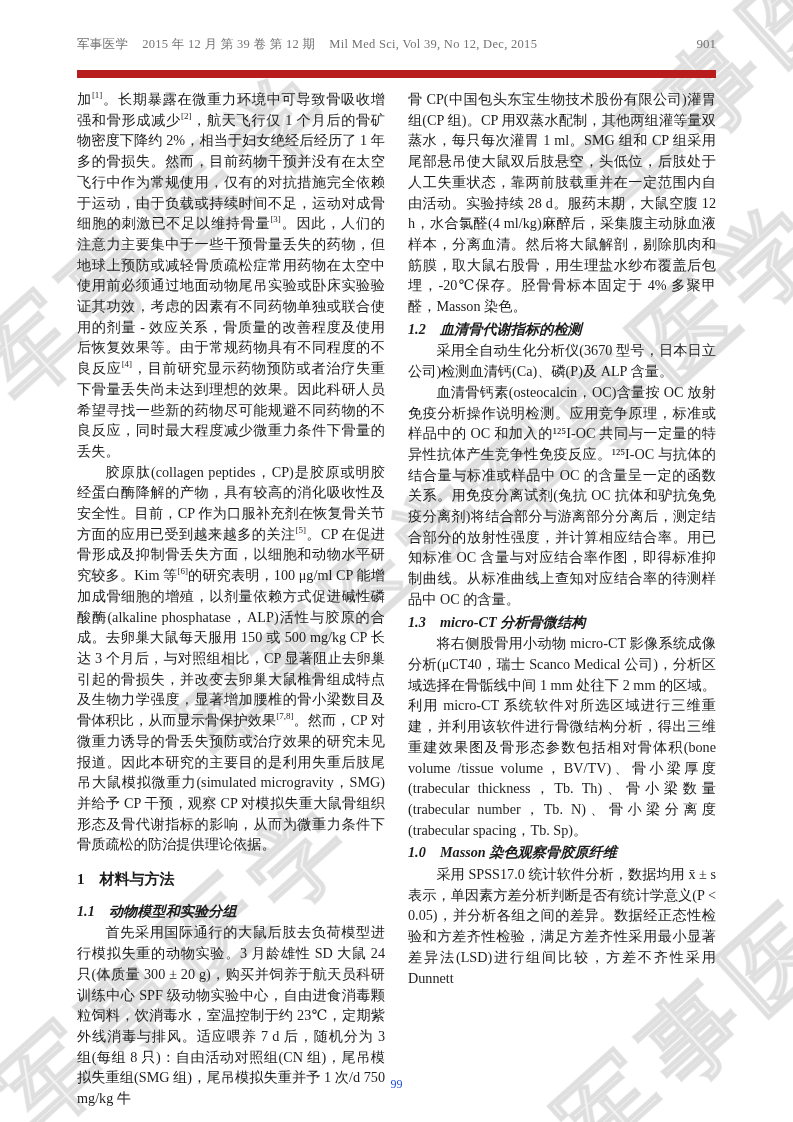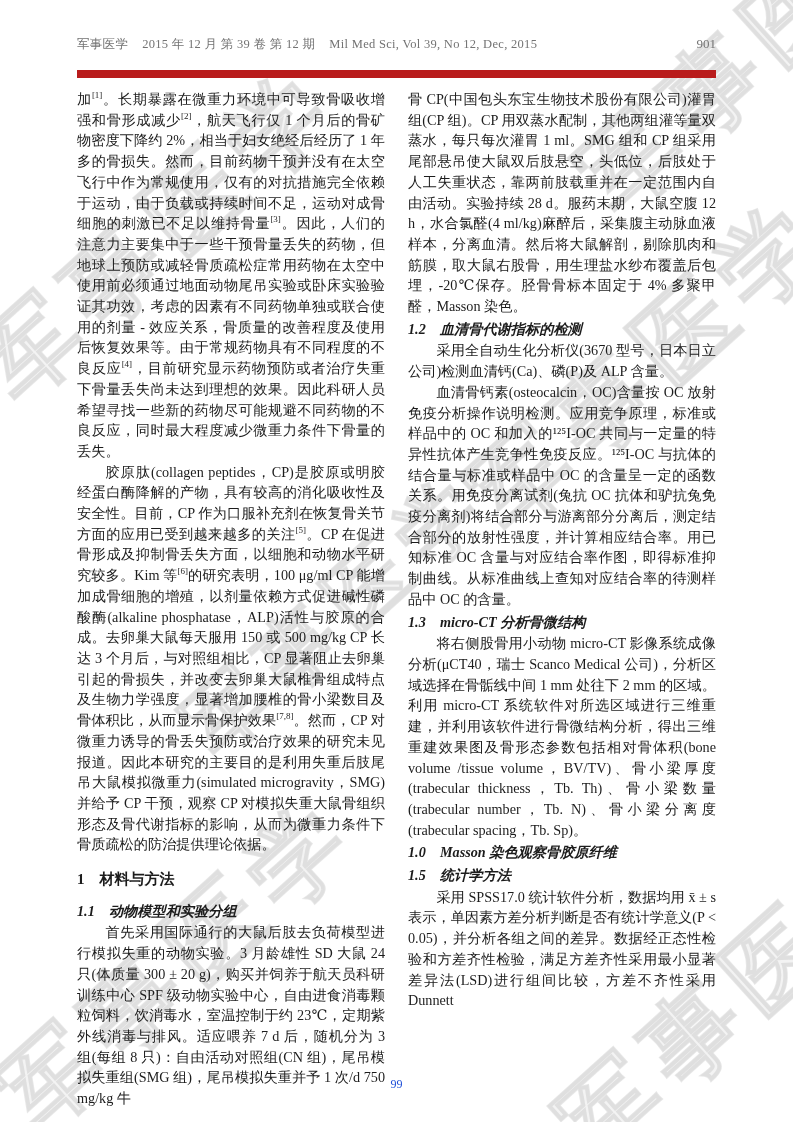--- a/index.html
+++ b/index.html
@@ -110,21 +110,20 @@
           <div class="blk-p indent">首先采用国际通行的大鼠后肢去负荷模型进行模拟失重的动物实验。3 月龄雄性 SD 大鼠 24 只(体质量 300 ± 20 g)，购买并饲养于航天员科研训练中心 SPF 级动物实验中心，自由进食消毒颗粒饲料，饮消毒水，室温控制于约 23℃，定期紫外线消毒与排风。适应喂养 7 d 后，随机分为 3 组(每组 8 只)：自由活动对照组(CN 组)，尾吊模拟失重组(SMG 组)，尾吊模拟失重并予 1 次/d 750 mg/kg 牛</div>
         </div>
       <div class="col">
           <div class="blk-p">骨 CP(中国包头东宝生物技术股份有限公司)灌胃组(CP 组)。CP 用双蒸水配制，其他两组灌等量双蒸水，每只每次灌胃 1 ml。SMG 组和 CP 组采用尾部悬吊使大鼠双后肢悬空，头低位，后肢处于人工失重状态，靠两前肢载重并在一定范围内自由活动。实验持续 28 d。服药末期，大鼠空腹 12 h，水合氯醛(4 ml/kg)麻醉后，采集腹主动脉血液样本，分离血清。然后将大鼠解剖，剔除肌肉和筋膜，取大鼠右股骨，用生理盐水纱布覆盖后包埋，-20℃保存。胫骨骨标本固定于 4% 多聚甲醛，Masson 染色。</div>
           <div class="blk-h2">1.2　血清骨代谢指标的检测</div>
           <div class="blk-p indent">采用全自动生化分析仪(3670 型号，日本日立公司)检测血清钙(Ca)、磷(P)及 ALP 含量。</div>
           <div class="blk-p indent">血清骨钙素(osteocalcin，OC)含量按 OC 放射免疫分析操作说明检测。应用竞争原理，标准或样品中的 OC 和加入的¹²⁵I-OC 共同与一定量的特异性抗体产生竞争性免疫反应。¹²⁵I-OC 与抗体的结合量与标准或样品中 OC 的含量呈一定的函数关系。用免疫分离试剂(兔抗 OC 抗体和驴抗兔免疫分离剂)将结合部分与游离部分分离后，测定结合部分的放射性强度，并计算相应结合率。用已知标准 OC 含量与对应结合率作图，即得标准抑制曲线。从标准曲线上查知对应结合率的待测样品中 OC 的含量。</div>
           <div class="blk-h2">1.3　micro-CT 分析骨微结构</div>
           <div class="blk-p indent">将右侧股骨用小动物 micro-CT 影像系统成像分析(μCT40，瑞士 Scanco Medical 公司)，分析区域选择在骨骺线中间 1 mm 处往下 2 mm 的区域。利用 micro-CT 系统软件对所选区域进行三维重建，并利用该软件进行骨微结构分析，得出三维重建效果图及骨形态参数包括相对骨体积(bone volume /tissue volume，BV/TV)、骨小梁厚度(trabecular thickness，Tb. Th)、骨小梁数量(trabecular number，Tb. N)、骨小梁分离度(trabecular spacing，Tb. Sp)。</div>
           <div class="blk-h2">1.0　Masson 染色观察骨胶原纤维</div>
-          <div class="blk-h2">1.5　统计学方法</div>
           <div class="blk-p indent">采用 SPSS17.0 统计软件分析，数据均用 x̄ ± s 表示，单因素方差分析判断是否有统计学意义(P &lt; 0.05)，并分析各组之间的差异。数据经正态性检验和方差齐性检验，满足方差齐性采用最小显著差异法(LSD)进行组间比较，方差不齐性采用 Dunnett</div>
         </div>
     </div>
 
   </div>
 
   <div class="footer">99</div>
 
 </div>
 

